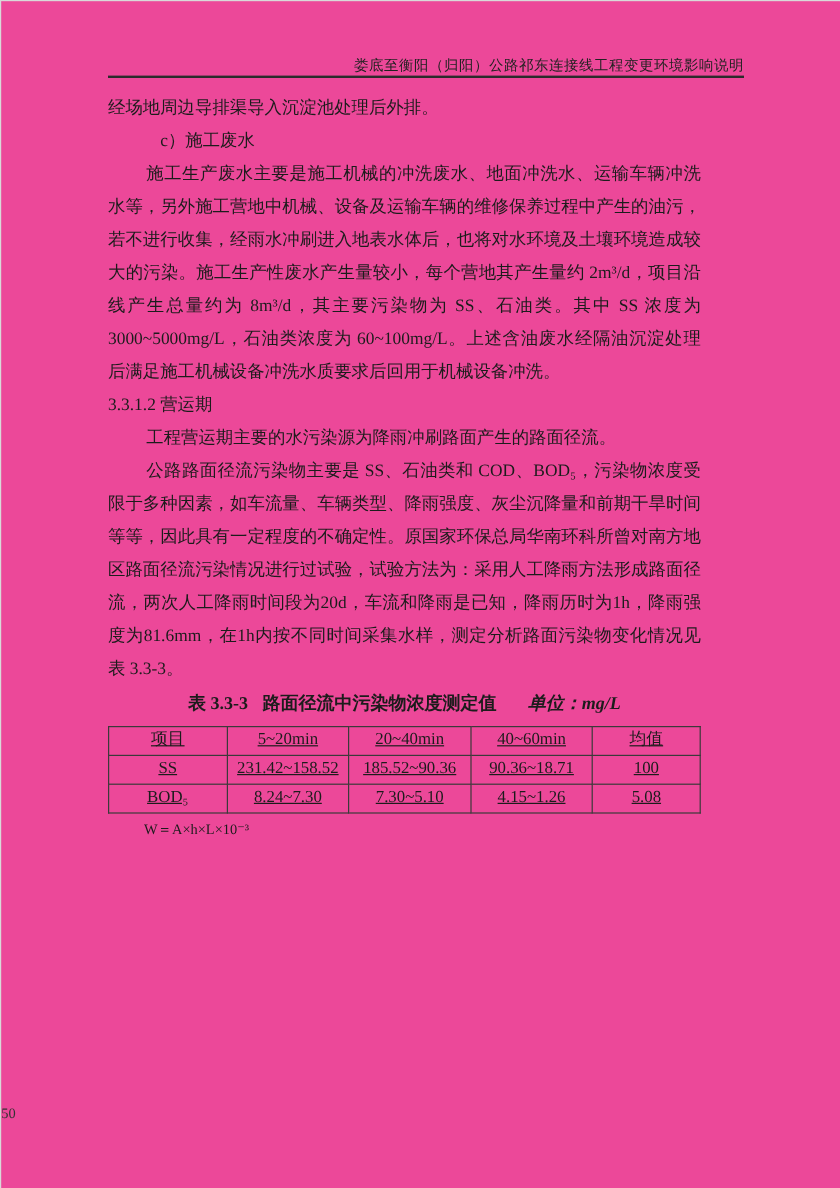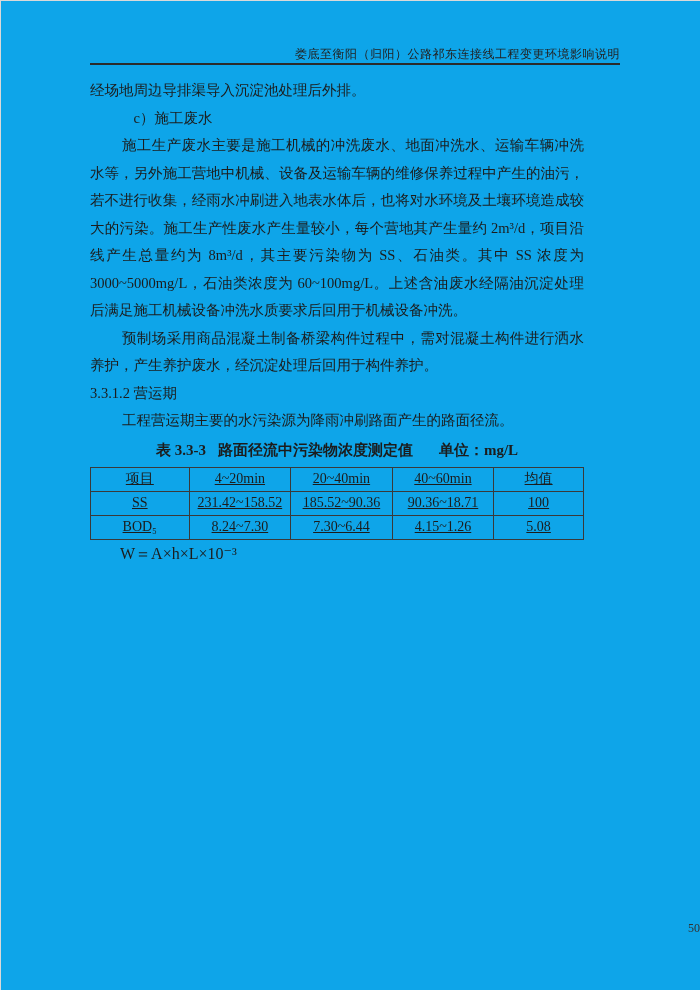--- a/index.html
+++ b/index.html
@@ -1,20 +1,20 @@
 <!DOCTYPE html>
 <html><head>
 <meta charset="utf-8">
 <style>
   html,body { margin:0; padding:0; background:#ffffff; }
   .page {
     position: relative;
     width: 700px;
     height: 990px;
-    background: #0ea5e9;
+    background: #ec4899;
     overflow: hidden;
     box-sizing: border-box;
     border-top: 1px solid #d9d9d9;
     border-left: 1px solid #d9d9d9;
     font-family: "Liberation Serif", "DejaVu Serif", serif;
     color: #1c1c1c;
   }
   .header {
     margin: 0 80px 0 89px;
     padding-top: 45px;
@@ -45,21 +45,21 @@
   .mt4 { margin-top: 4px; }
   .table-caption {
     margin-top: 2px;
     text-align: center;
     font-weight: bold;
     font-size: 15px;
     line-height: 27.5px;
     white-space: nowrap;
   }
   .table-caption .cap-label { margin-right: 12px; text-align: right; }
-  .table-caption .cap-unit  { margin-left: 26px; }
+  .table-caption .cap-unit  { margin-left: 26px; font-style: italic; }
   table.data {
     width: 100%;
     border-collapse: collapse;
     margin-top: 3px;
     font-size: 14px;
     table-layout: fixed;
   }
   table.data th, table.data td {
     border: 1px solid #3a3a3a;
     text-align: center;
@@ -67,30 +67,30 @@
     height: 23px;
     padding: 0 2px;
     font-weight: normal;
     line-height: 1.15;
     text-decoration: underline;
   }
   .after-table { margin-top: 19px; }
   .formula {
     text-align: center;
     padding-left: 30px;
-    font-size: 16px;
+    font-size: 12px;
     line-height: 27.5px;
     margin: 0;
   }
   .footer {
     position: absolute;
     left: 0;
     right: 0;
     top: 920px;
-    text-align: right;
+    text-align: left;
     font-size: 12px;
     color: #333;
   }
 </style>
 </head>
 <body>
 
 <div class="page">
 
   <div class="header">
@@ -99,60 +99,60 @@
   <div class="header-rule"></div>
 
   <div class="content">
 
     <p>经场地周边导排渠导入沉淀池处理后外排。</p>
 
     <p class="indent3">c）施工废水</p>
 
     <p class="indent">施工生产废水主要是施工机械的冲洗废水、地面冲洗水、运输车辆冲洗水等，另外施工营地中机械、设备及运输车辆的维修保养过程中产生的油污，若不进行收集，经雨水冲刷进入地表水体后，也将对水环境及土壤环境造成较大的污染。施工生产性废水产生量较小，每个营地其产生量约 2m³/d，项目沿线产生总量约为 8m³/d，其主要污染物为 SS、石油类。其中 SS 浓度为 3000~5000mg/L，石油类浓度为 60~100mg/L。上述含油废水经隔油沉淀处理后满足施工机械设备冲洗水质要求后回用于机械设备冲洗。</p>
 
-    <p class="indent mt4">预制场采用商品混凝土制备桥梁构件过程中，需对混凝土构件进行洒水养护，产生养护废水，经沉淀处理后回用于构件养护。</p>
 
     <p>3.3.1.2 营运期</p>
 
     <p class="indent">工程营运期主要的水污染源为降雨冲刷路面产生的路面径流。</p>
 
+    <p class="indent">公路路面径流污染物主要是 SS、石油类和 COD、BOD₅，污染物浓度受限于多种因素，如车流量、车辆类型、降雨强度、灰尘沉降量和前期干旱时间等等，因此具有一定程度的不确定性。原国家环保总局华南环科所曾对南方地区路面径流污染情况进行过试验，试验方法为：采用人工降雨方法形成路面径流，两次人工降雨时间段为20d，车流和降雨是已知，降雨历时为1h，降雨强度为81.6mm，在1h内按不同时间采集水样，测定分析路面污染物变化情况见表 3.3-3。</p>
 
     <div class="table-caption">
       <span class="cap-label">表 3.3-3</span><span>路面径流中污染物浓度测定值</span><span class="cap-unit">单位：mg/L</span>
     </div>
 
     <table class="data">
       <colgroup>
         <col style="width:20%">
           <col style="width:20.6%">
           <col style="width:20.6%">
           <col style="width:20.6%">
           <col style="width:18.2%">
       </colgroup>
       <thead>
         <tr>
           <th>项目</th>
-          <th>4~20min</th>
+          <th>5~20min</th>
           <th>20~40min</th>
           <th>40~60min</th>
           <th>均值</th>
         </tr>
       </thead>
       <tbody>
         <tr>
           <td>SS</td>
           <td>231.42~158.52</td>
           <td>185.52~90.36</td>
           <td>90.36~18.71</td>
           <td>100</td>
         </tr>
         <tr>
           <td>BOD₅</td>
           <td>8.24~7.30</td>
-          <td>7.30~6.44</td>
+          <td>7.30~5.10</td>
           <td>4.15~1.26</td>
           <td>5.08</td>
         </tr>
       </tbody>
     </table>
 
 
     <p class="formula">W＝A×h×L×10⁻³</p>
 
   </div>

